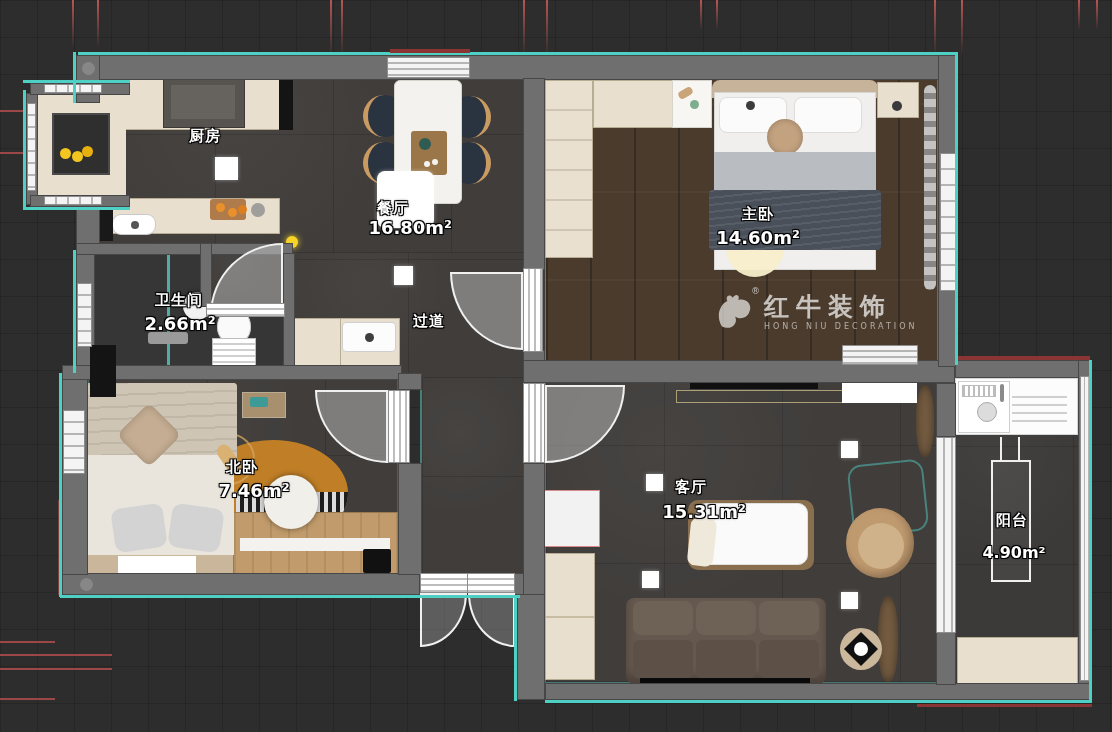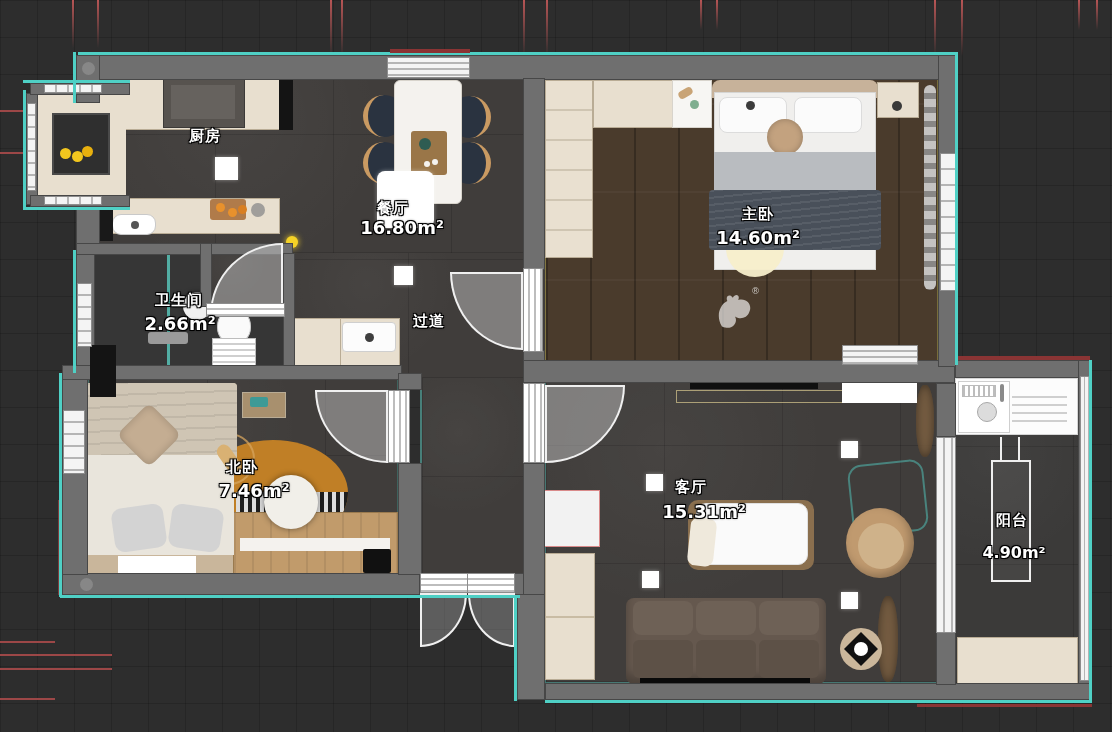--- a/index.html
+++ b/index.html
@@ -269,35 +269,39 @@
   <div class="teal" style="left:23px;top:80px;width:107px;height:3px;"></div>
   <div class="teal" style="left:23px;top:207px;width:107px;height:3px;"></div>
   <div class="teal" style="left:514px;top:595px;width:3px;height:106px;"></div>
 
   <div class="corner-dot" style="left:82px;top:62px;width:13px;height:13px;"></div>
   <div class="corner-dot" style="left:251px;top:203px;width:14px;height:14px;"></div>
   <div class="corner-dot" style="left:80px;top:578px;width:13px;height:13px;"></div>
 
   <div class="lbl nm" style="left:170px;top:127px;width:70px;">厨房</div>
   <div class="lbl nm" style="left:362px;top:199px;width:62px;">餐厅</div>
-  <div class="lbl ar" style="left:352px;top:217px;width:100px;">16.80m²</div>
+  <div class="lbl ar" style="left:352px;top:217px;width:100px;text-align:right;">16.80m²</div>
   <div class="lbl nm" style="left:733px;top:205px;width:50px;">主卧</div>
   <div class="lbl ar" style="left:706px;top:227px;width:104px;">14.60m²</div>
   <div class="lbl nm" style="left:140px;top:291px;width:78px;">卫生间</div>
   <div class="lbl ar" style="left:140px;top:313px;width:80px;">2.66m²</div>
   <div class="lbl nm" style="left:405px;top:312px;width:48px;">过道</div>
   <div class="lbl nm" style="left:216px;top:458px;width:52px;">北卧</div>
   <div class="lbl ar" style="left:208px;top:480px;width:92px;">7.46m²</div>
   <div class="lbl nm" style="left:666px;top:478px;width:50px;">客厅</div>
   <div class="lbl ar" style="left:652px;top:501px;width:104px;">15.31m²</div>
   <div class="lbl nm" style="left:988px;top:511px;width:48px;">阳台</div>
   <div class="lbl ar" style="left:980px;top:543px;width:68px;font-size:16px;">4.90m²</div>
 
   <div class="wm" style="left:712px;top:286px;width:210px;height:52px;">
     <span style="position:relative;width:46px;height:44px;flex:0 0 auto;">
       <svg width="46" height="44" viewBox="0 0 40 40">
         <path d="M8 33 C3 25 5 14 13 10 C11 6 15 3 18 7 C20 3 25 4 23 9 C31 7 36 14 33 20 C31 26 24 27 20 24 C23 29 18 36 11 34 C9 34 8 33 8 33 Z" fill="rgba(255,255,255,.78)"></path>
       </svg>
       <span style="position:absolute;right:-2px;top:-4px;font-size:9px;color:rgba(255,255,255,.8);">®</span>
     </span>
+    <span style="display:flex;flex-direction:column;margin-left:6px;">
+      <span class="wm-cn">红牛装饰</span>
+      <span class="wm-en">HONG NIU DECORATION</span>
+    </span>
   </div>
 
 </div>
 
 </body></html>

